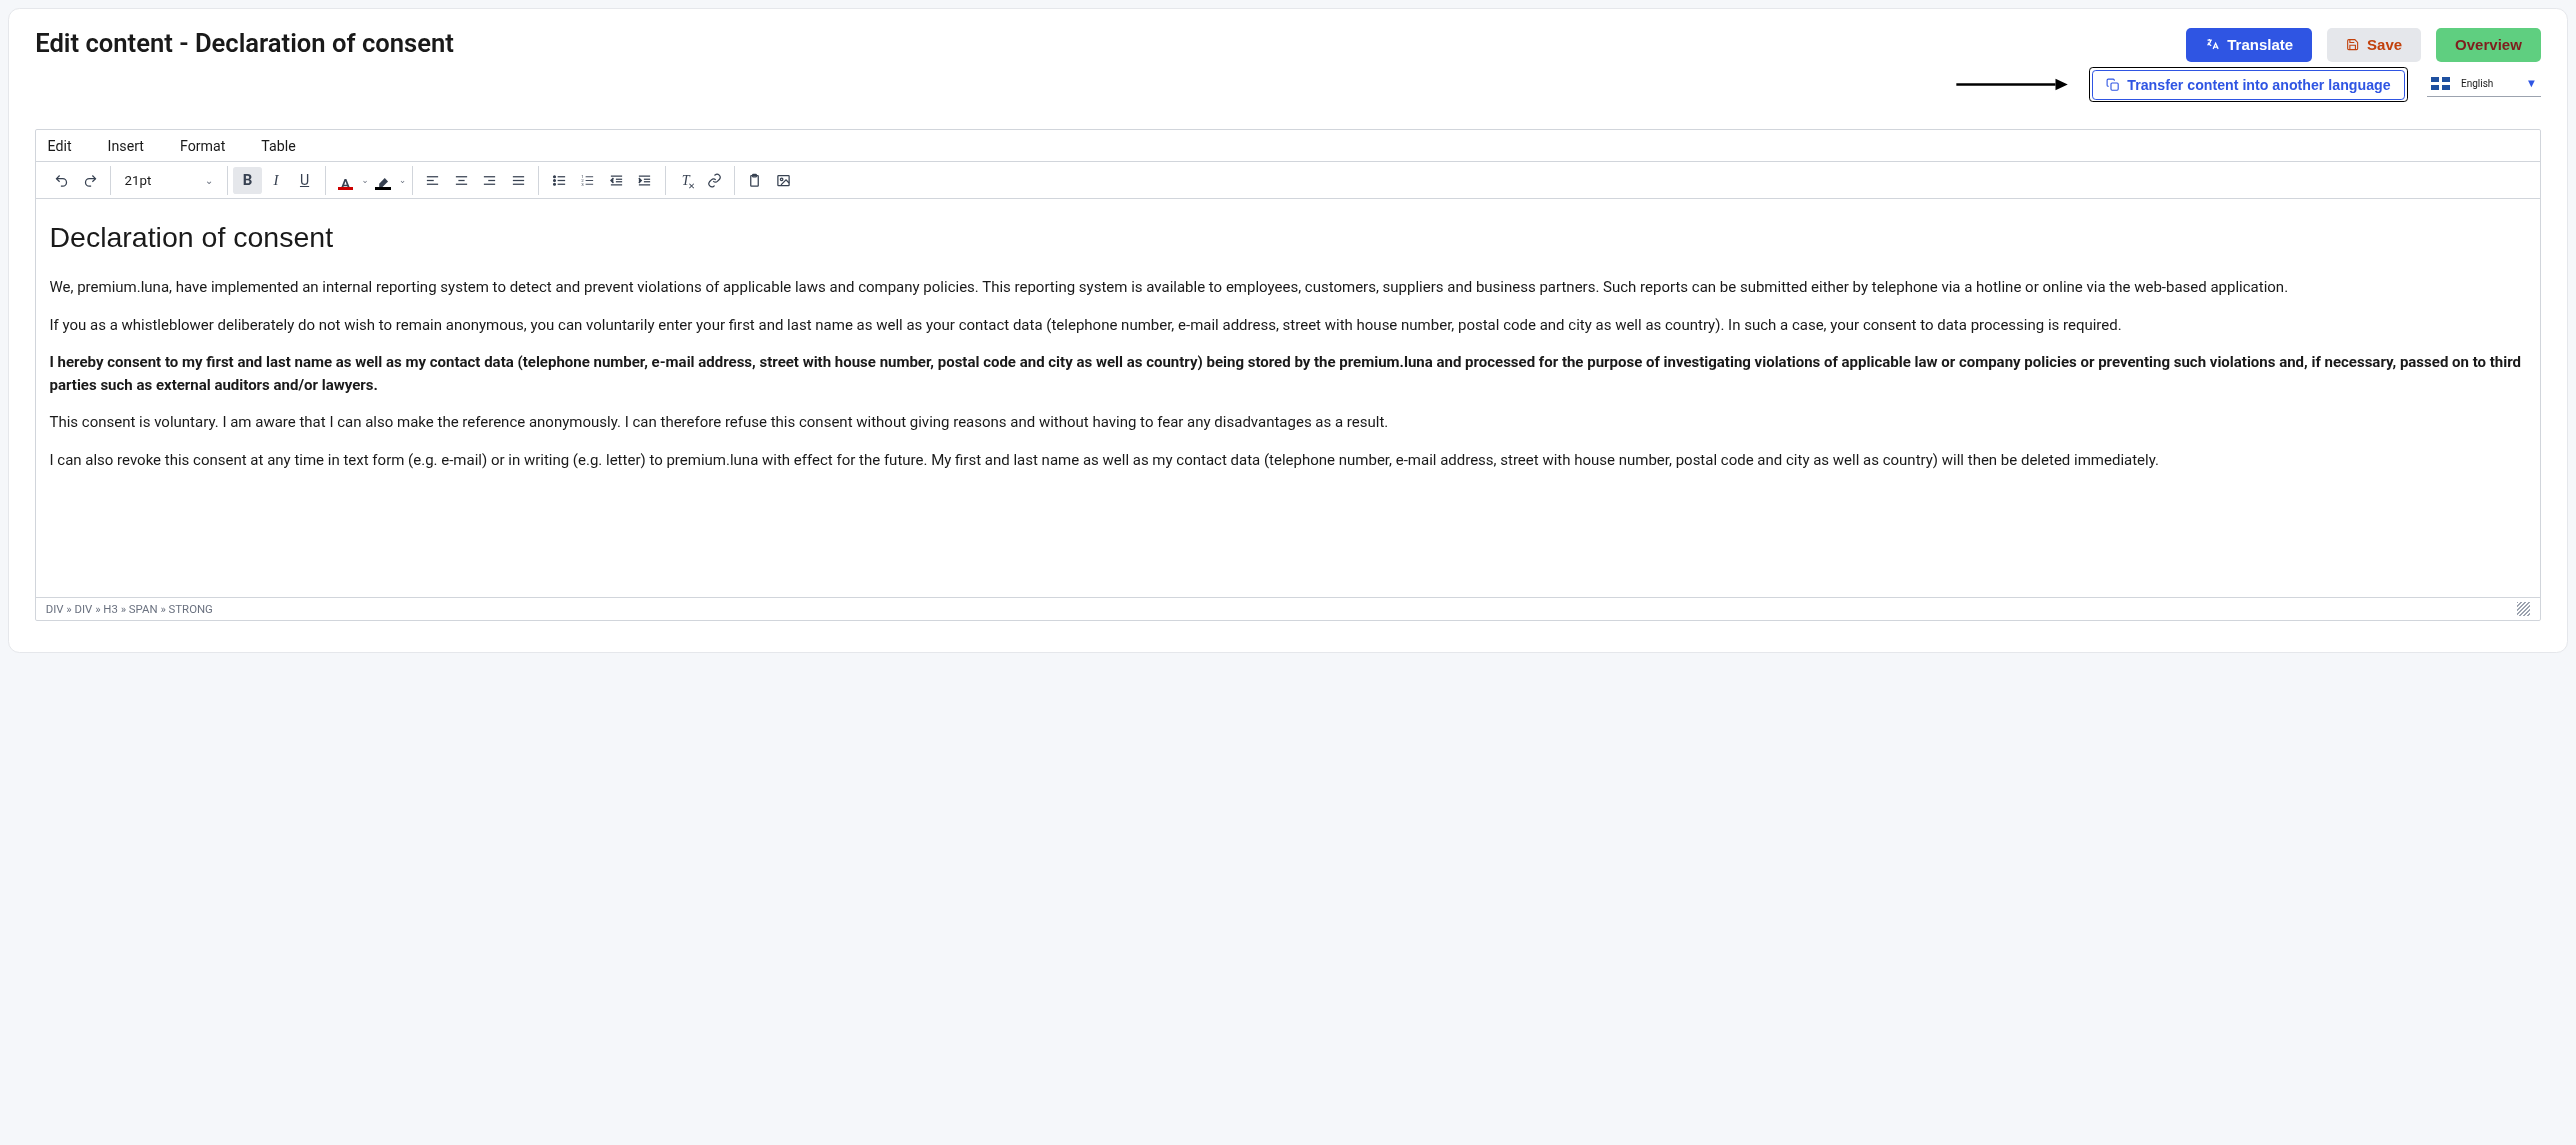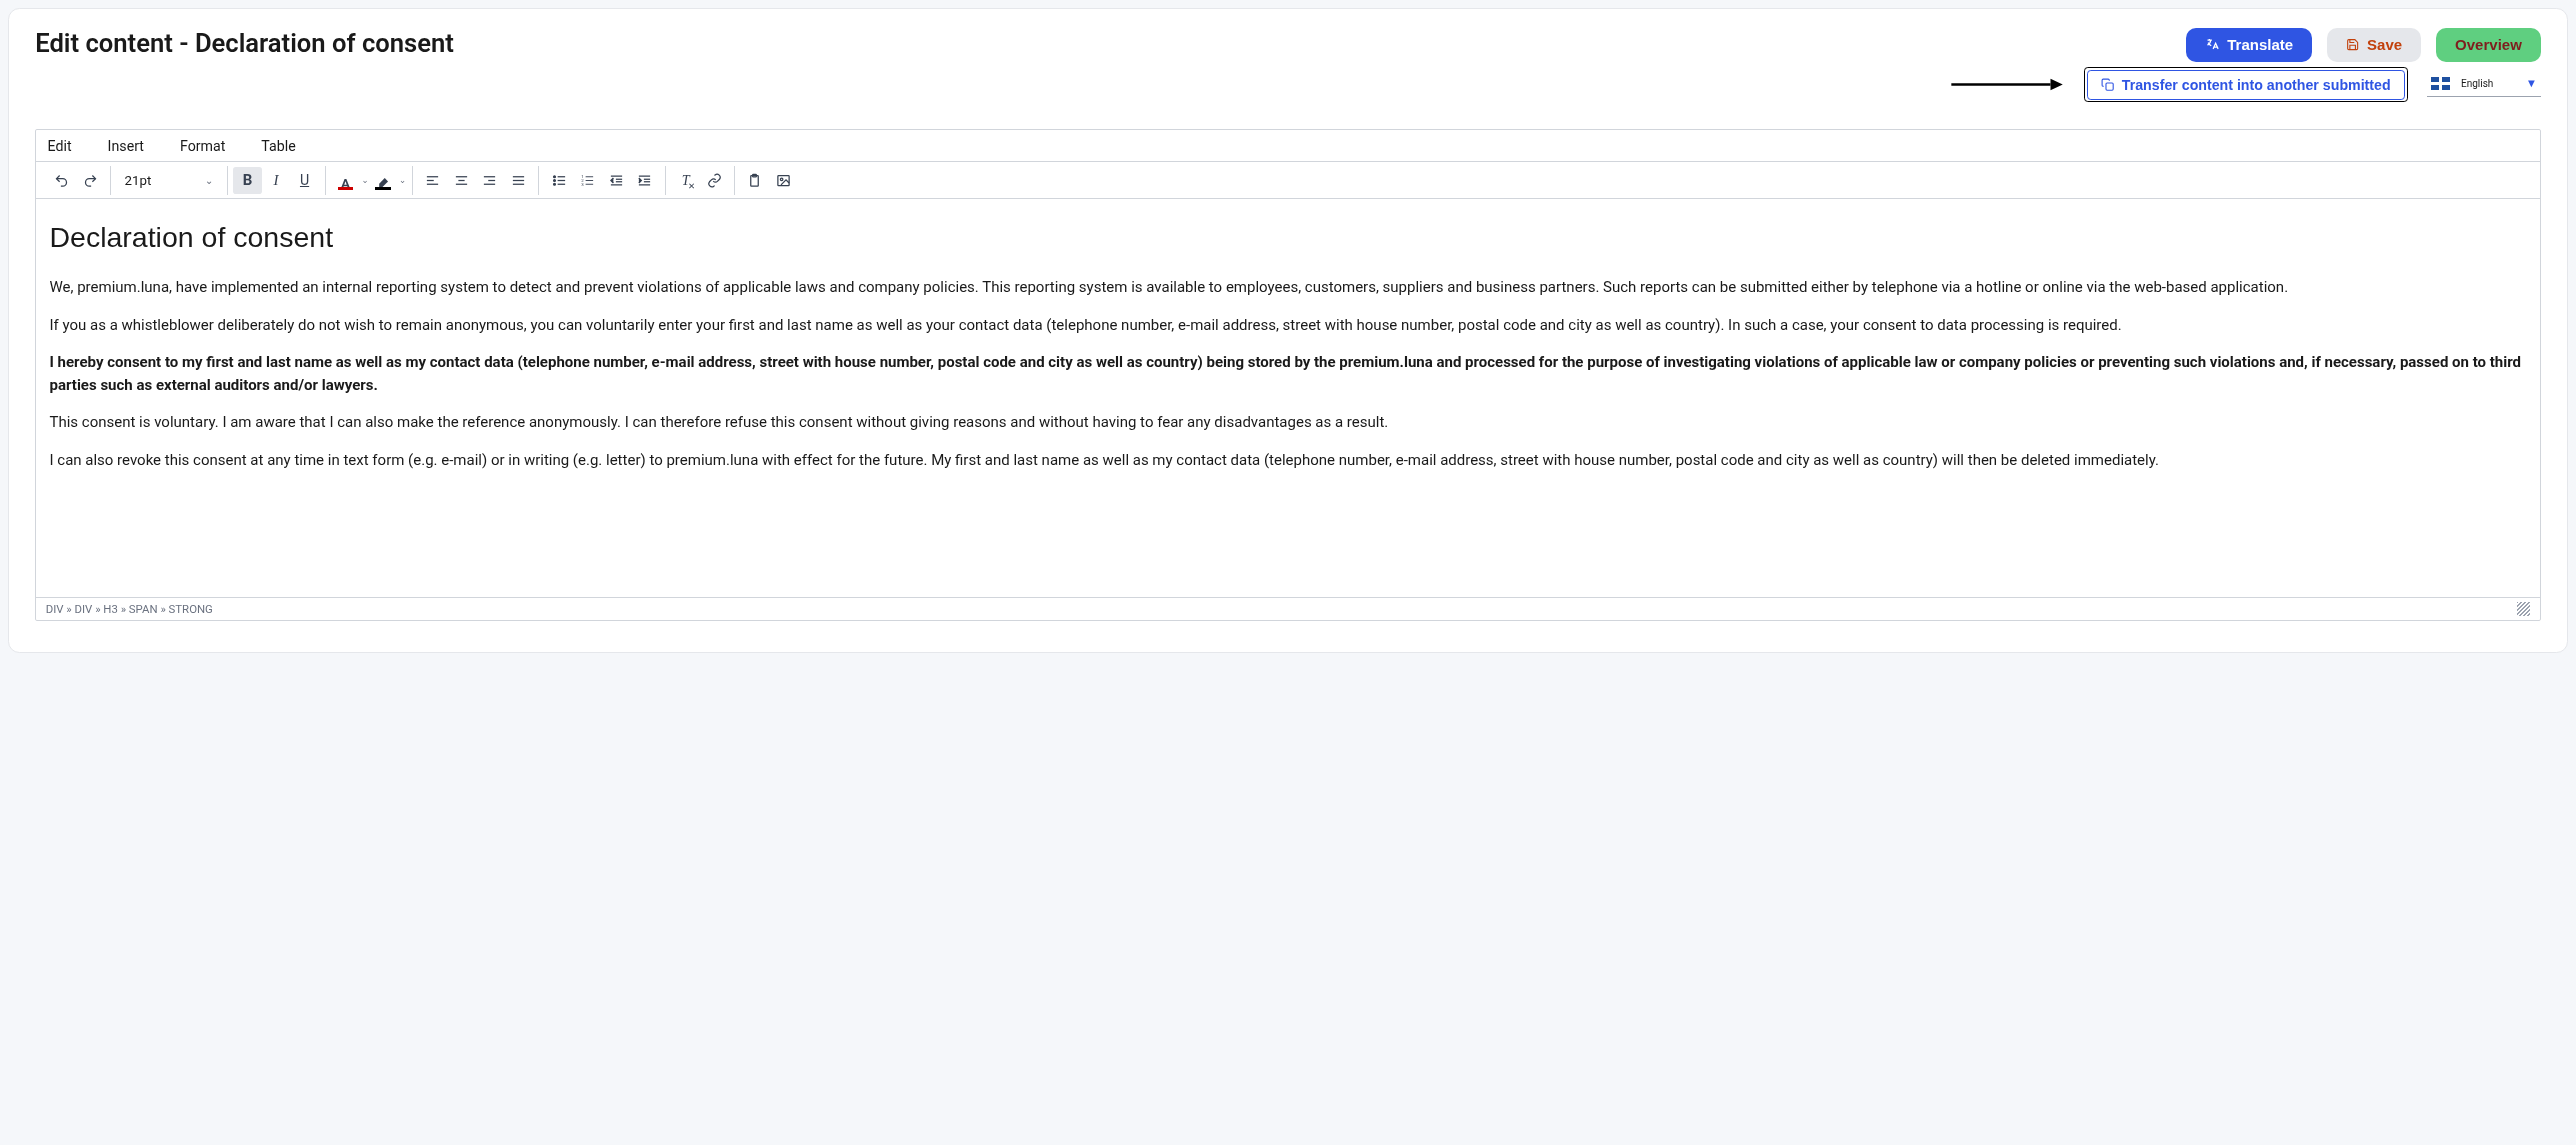--- a/index.html
+++ b/index.html
@@ -30,21 +30,21 @@
   .header-actions {
     display: flex;
     gap: 15px;
     align-items: center;
   }
   .btn {
     display: inline-flex;
     align-items: center;
     gap: 7.6px;
     padding: 8.5px 19px;
-    border-radius: 10px;
+    border-radius: 5px;
     font-size: 15px;
     font-weight: 600;
     cursor: pointer;
     border: none;
   }
   .btn-primary {
     background: #2f55e3;
     color: #fff;
   }
   .btn-muted {
@@ -244,21 +244,21 @@
         </svg>
     </div>
     <div class="transfer-wrap">
       <button class="btn-outline">
         <span>
           <svg width="13.3" height="13.3" viewBox="0 0 24 24" fill="none" stroke="currentColor" stroke-width="2">
               <rect x="9" y="9" width="13" height="13" rx="2"></rect>
               <path d="M5 15H4a2 2 0 0 1-2-2V4a2 2 0 0 1 2-2h9a2 2 0 0 1 2 2v1"></path>
             </svg>
         </span>
-        <span>Transfer content into another submitted</span>
+        <span>Transfer content into another language</span>
       </button>
     </div>
     <div class="lang-select">
       <span class="flag"></span>
       <span class="lang-text">English</span>
       <span class="caret-down">▼</span>
     </div>
   </div>
 
   <div class="editor-shell">

